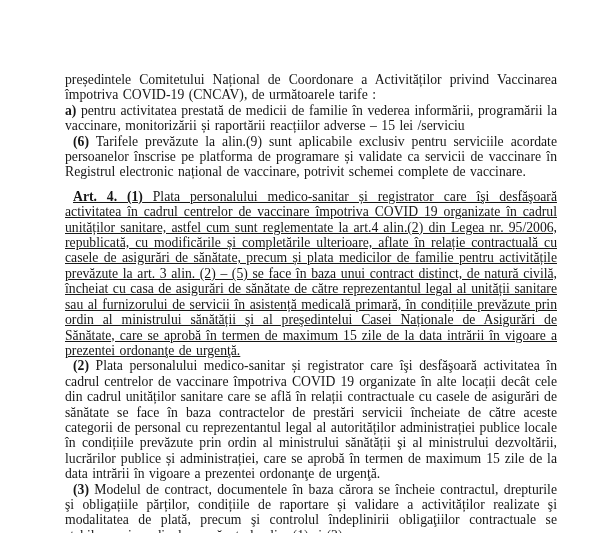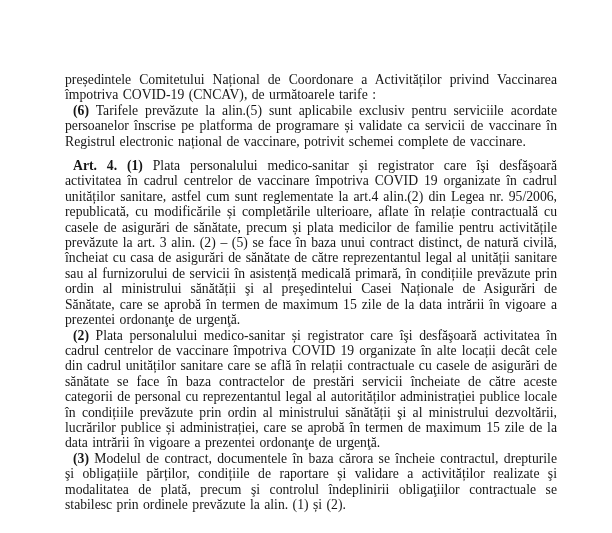--- a/index.html
+++ b/index.html
@@ -27,29 +27,31 @@
   }
   p.para {
     margin: 0;
     padding: 0;
   }
   p.para.indent {
     text-indent: 8px;
   }
   p.para.space-before {
     margin-top: 9px;
+    text-decoration: underline;
   }
   .bold {
     font-weight: 700;
   }
 </style>
 </head>
 <body>
 
 <div class="page">
   <div class="doc-body">
       <p class="para"><span>președintele Comitetului Național de Coordonare a Activităților privind Vaccinarea împotriva COVID-19 (CNCAV), de următoarele tarife :</span></p>
-      <p class="para indent"><span class="bold">(6)</span><span> Tarifele prevăzute la alin.(5) sunt aplicabile exclusiv pentru serviciile acordate persoanelor înscrise pe platforma de programare și validate ca servicii de vaccinare în Registrul electronic național de vaccinare, potrivit schemei complete de vaccinare.</span></p>
+      <p class="para"><span class="bold">a)</span><span>  pentru activitatea prestată de medicii de familie în vederea informării, programării la vaccinare, monitorizării și raportării reacțiilor adverse – 15 lei /serviciu</span></p>
+      <p class="para indent"><span class="bold">(6)</span><span> Tarifele prevăzute la alin.(9) sunt aplicabile exclusiv pentru serviciile acordate persoanelor înscrise pe platforma de programare și validate ca servicii de vaccinare în Registrul electronic național de vaccinare, potrivit schemei complete de vaccinare.</span></p>
       <p class="para indent space-before"><span class="bold">Art. 4. (1)</span><span> Plata personalului medico-sanitar și registrator care îşi desfăşoară activitatea în cadrul centrelor de vaccinare împotriva COVID 19 organizate în cadrul unităților sanitare, astfel cum sunt reglementate la art.4 alin.(2) din Legea nr. 95/2006, republicată, cu modificările și completările ulterioare, aflate în relație contractuală cu casele de asigurări de sănătate, precum și plata medicilor de familie pentru activitățile prevăzute la art. 3 alin. (2) – (5) se face în baza unui contract distinct, de natură civilă, încheiat cu casa de asigurări de sănătate de către reprezentantul legal al unității sanitare sau al furnizorului de servicii în asistență medicală primară, în condițiile prevăzute prin ordin al ministrului sănătății şi al preşedintelui Casei Naționale de Asigurări de Sănătate, care se aprobă în termen de maximum 15 zile de la data intrării în vigoare a prezentei ordonanţe de urgenţă.</span></p>
       <p class="para indent"><span class="bold">(2)</span><span> Plata personalului medico-sanitar și registrator care îşi desfăşoară activitatea în cadrul centrelor de vaccinare împotriva COVID 19 organizate în alte locații decât cele din cadrul unităților sanitare care se află în relații contractuale cu casele de asigurări de sănătate se face în baza contractelor de prestări servicii încheiate de către aceste categorii de personal cu reprezentantul legal al autorităților administrației publice locale în condițiile prevăzute prin ordin al ministrului sănătății şi al ministrului dezvoltării, lucrărilor publice și administrației, care se aprobă în termen de maximum 15 zile de la data intrării în vigoare a prezentei ordonanţe de urgenţă.</span></p>
       <p class="para indent"><span class="bold">(3)</span><span> Modelul de contract, documentele în baza cărora se încheie contractul,  drepturile şi obligațiile părților, condițiile de raportare și validare a activităților realizate şi modalitatea de plată, precum şi controlul îndeplinirii obligaţiilor contractuale se stabilesc prin ordinele prevăzute la alin. (1) și (2).</span></p>
     </div>
 </div>
 
 </body></html>

